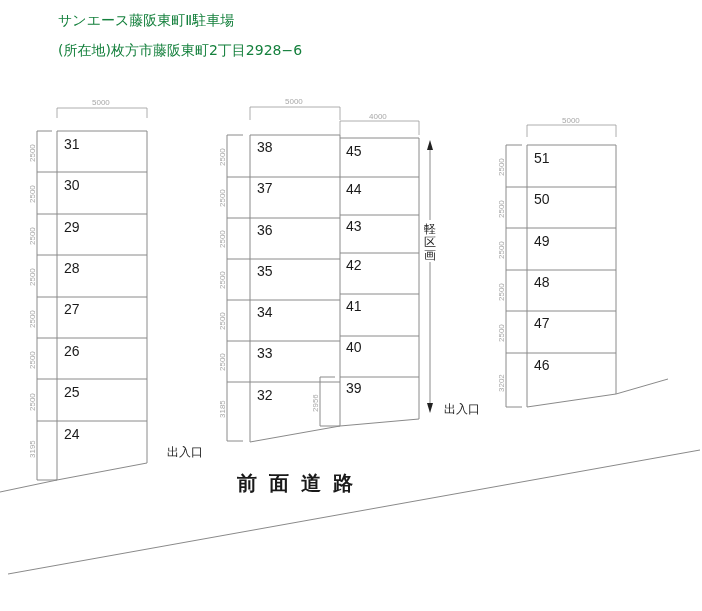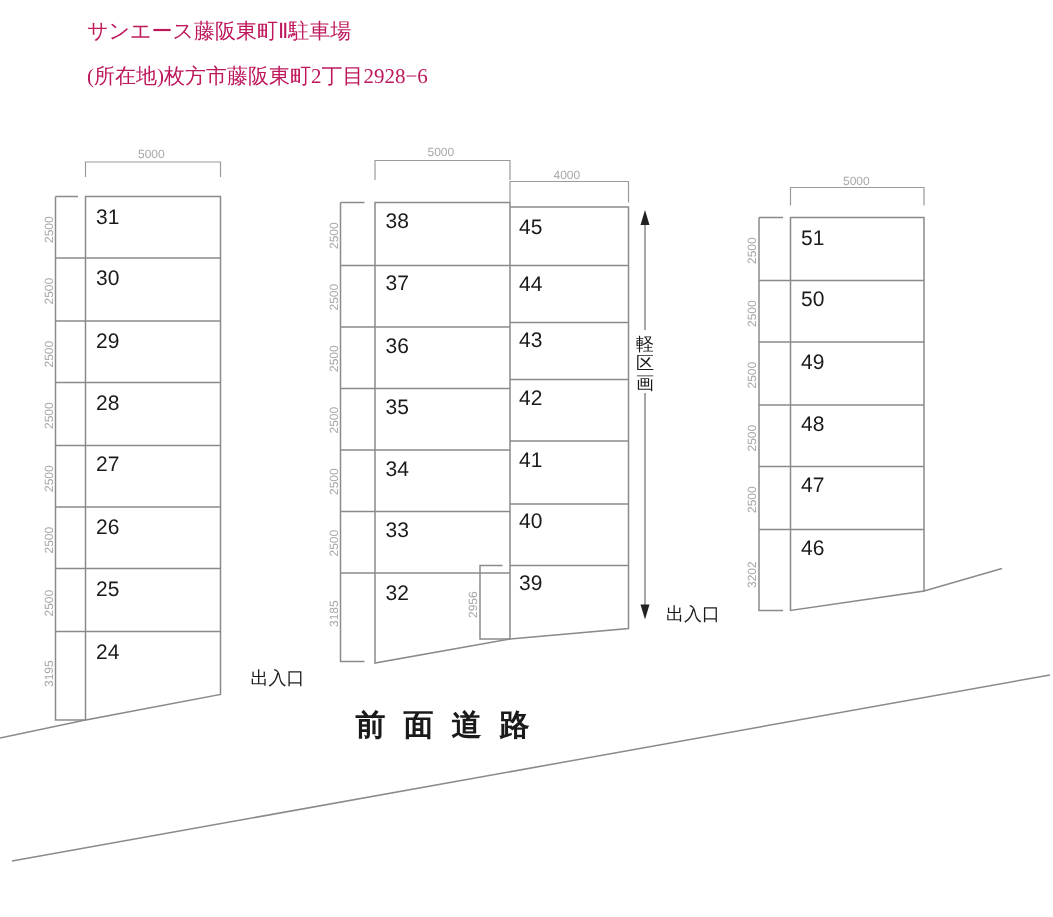--- a/index.html
+++ b/index.html
@@ -1,20 +1,20 @@
 <!DOCTYPE html>
 <html><head>
 <meta charset="utf-8">
 <style>
   html, body { margin: 0; padding: 0; background: #ffffff; }
   body { width: 702px; height: 611px; position: relative; overflow: hidden;
          font-family: "DejaVu Sans", "Liberation Sans", sans-serif; color: #111; }
-  .title { position: absolute; left: 58px; font-size: 14px; color: #be185d; white-space: nowrap; }
+  .title { position: absolute; left: 58px; font-size: 14px; color: #15803d; white-space: nowrap; }
   #t1 { top: 12px; }
-  #t2 { top: 42px; font-family: Liberation Serif, serif; }
+  #t2 { top: 42px; }
   svg { position: absolute; left: 0; top: 0; }
   .ln { stroke: #8a8a8a; stroke-width: 1; fill: none; }
   .dim { stroke: #9a9a9a; stroke-width: 0.8; fill: none; }
   .num { font-size: 14px; fill: #1a1a1a; font-family: "Liberation Sans", sans-serif; }
   .dimtxt { font-size: 8px; fill: #a8a8a8; font-family: "Liberation Sans", sans-serif; }
   .lbl { font-size: 12px; fill: #1a1a1a; }
   .road { font-size: 20px; fill: #1a1a1a; font-weight: bold; letter-spacing: 12px; }
 </style>
 </head>
 <body>

